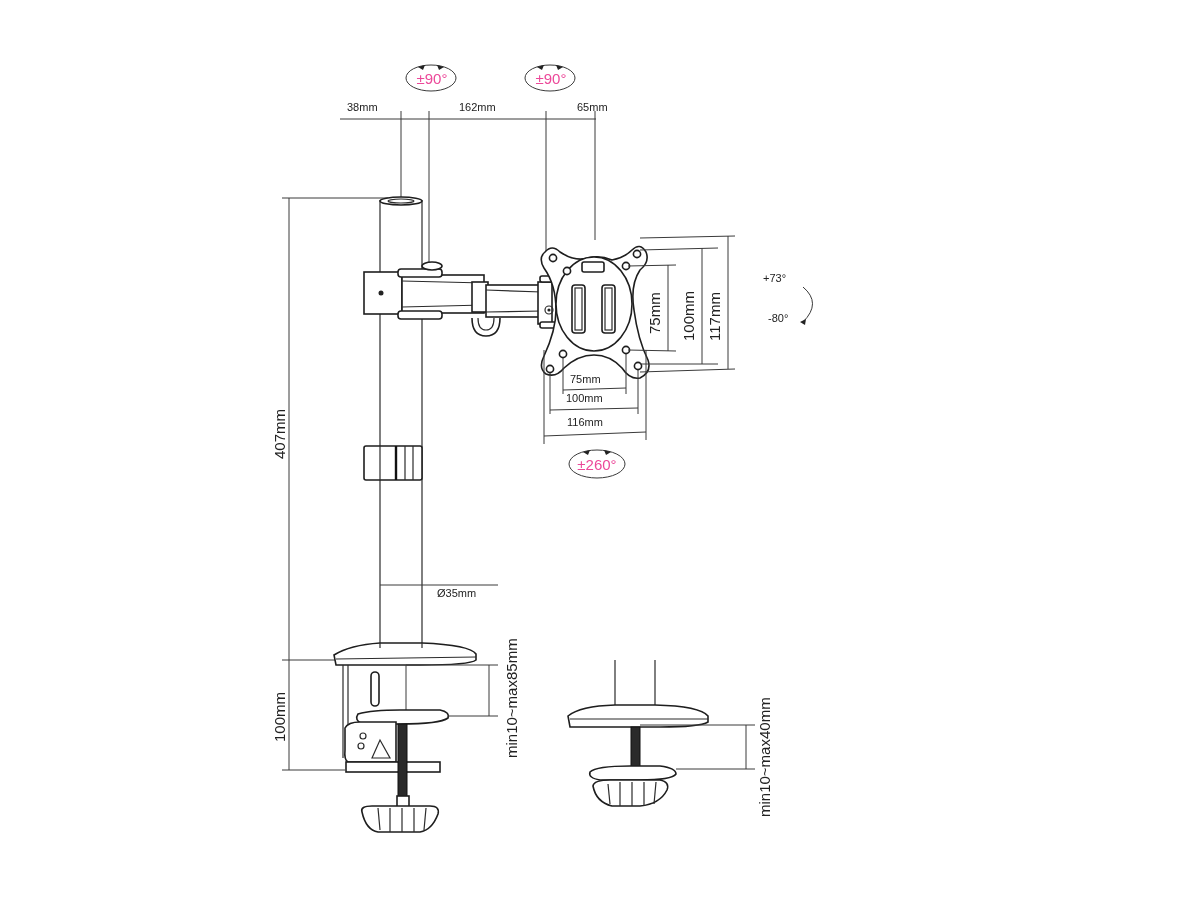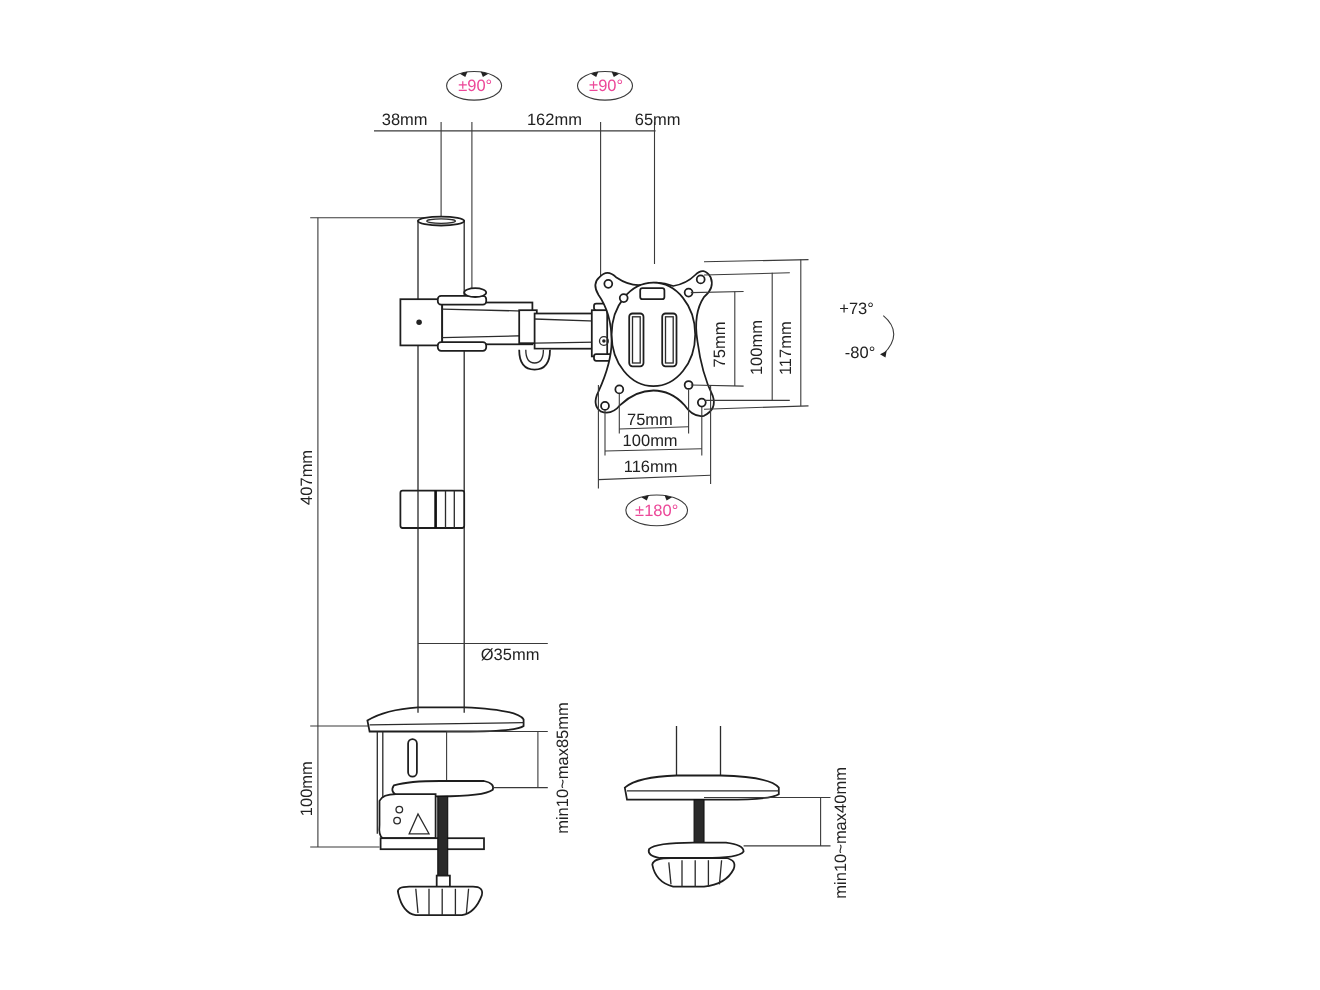--- a/index.html
+++ b/index.html
@@ -3,21 +3,21 @@
   <meta charset="utf-8">
   <style>
     html, body { margin: 0; padding: 0; background: #ffffff; }
     body { width: 1200px; height: 900px; position: relative; overflow: hidden; font-family: "Liberation Sans", "DejaVu Sans", sans-serif; }
     svg { position: absolute; left: 0; top: 0; }
     .ln { stroke: #2b2b2b; stroke-width: 1.2; fill: none; }
     .dim { stroke: #3a3a3a; stroke-width: 1; fill: none; }
     .part { stroke: #1e1e1e; stroke-width: 1.6; fill: #ffffff; }
     .thick { stroke: #111; stroke-width: 2.4; fill: none; }
     .dark { fill: #2a2a2a; stroke: #111; stroke-width: 1; }
-    .lbl { position: absolute; font-size: 15px; color: #222; white-space: nowrap; line-height: 1; }
+    .lbl { position: absolute; font-size: 11px; color: #222; white-space: nowrap; line-height: 1; }
     .vlbl { position: absolute; font-size: 15px; color: #222; white-space: nowrap; line-height: 1; transform-origin: left top; transform: rotate(-90deg); }
     .badge { position: absolute; font-size: 15px; color: #ec4899; white-space: nowrap; line-height: 1; text-align: center; }
   </style>
 </head>
 <body>
 
 <svg width="1200" height="900" viewBox="0 0 1200 900">
 
   <g>
     <line class="dim" x1="340" y1="119" x2="596" y2="119"></line>
@@ -195,27 +195,27 @@
   </g>
   <g>
     <line class="dim" x1="640" y1="725" x2="755" y2="725"></line>
     <line class="dim" x1="676" y1="769" x2="755" y2="769"></line>
     <line class="dim" x1="746" y1="725" x2="746" y2="769"></line>
   </g>
 </svg>
 
 <div class="badge" style="left:412px; top:71px; width:40px;">±90°</div>
 <div class="badge" style="left:531px; top:71px; width:40px;">±90°</div>
-<div class="badge" style="left:573px; top:457px; width:48px;">±180°</div>
+<div class="badge" style="left:573px; top:457px; width:48px;">±260°</div>
 
 <div class="lbl" style="left:763px; top:273px;">+73°</div>
 <div class="lbl" style="left:768px; top:313px;">-80°</div>
 
 <div class="lbl" style="left:347px; top:102px;">38mm</div>
-<div class="lbl" style="left:479px; top:102px;">162mm</div>
+<div class="lbl" style="left:459px; top:102px;">162mm</div>
 <div class="lbl" style="left:577px; top:102px;">65mm</div>
 
 <div class="vlbl" style="left:647px; top:334px;">75mm</div>
 <div class="vlbl" style="left:681px; top:341px;">100mm</div>
 <div class="vlbl" style="left:707px; top:341px;">117mm</div>
 
 <div class="lbl" style="left:570px; top:374px;">75mm</div>
 <div class="lbl" style="left:566px; top:393px;">100mm</div>
 <div class="lbl" style="left:567px; top:417px;">116mm</div>
 

